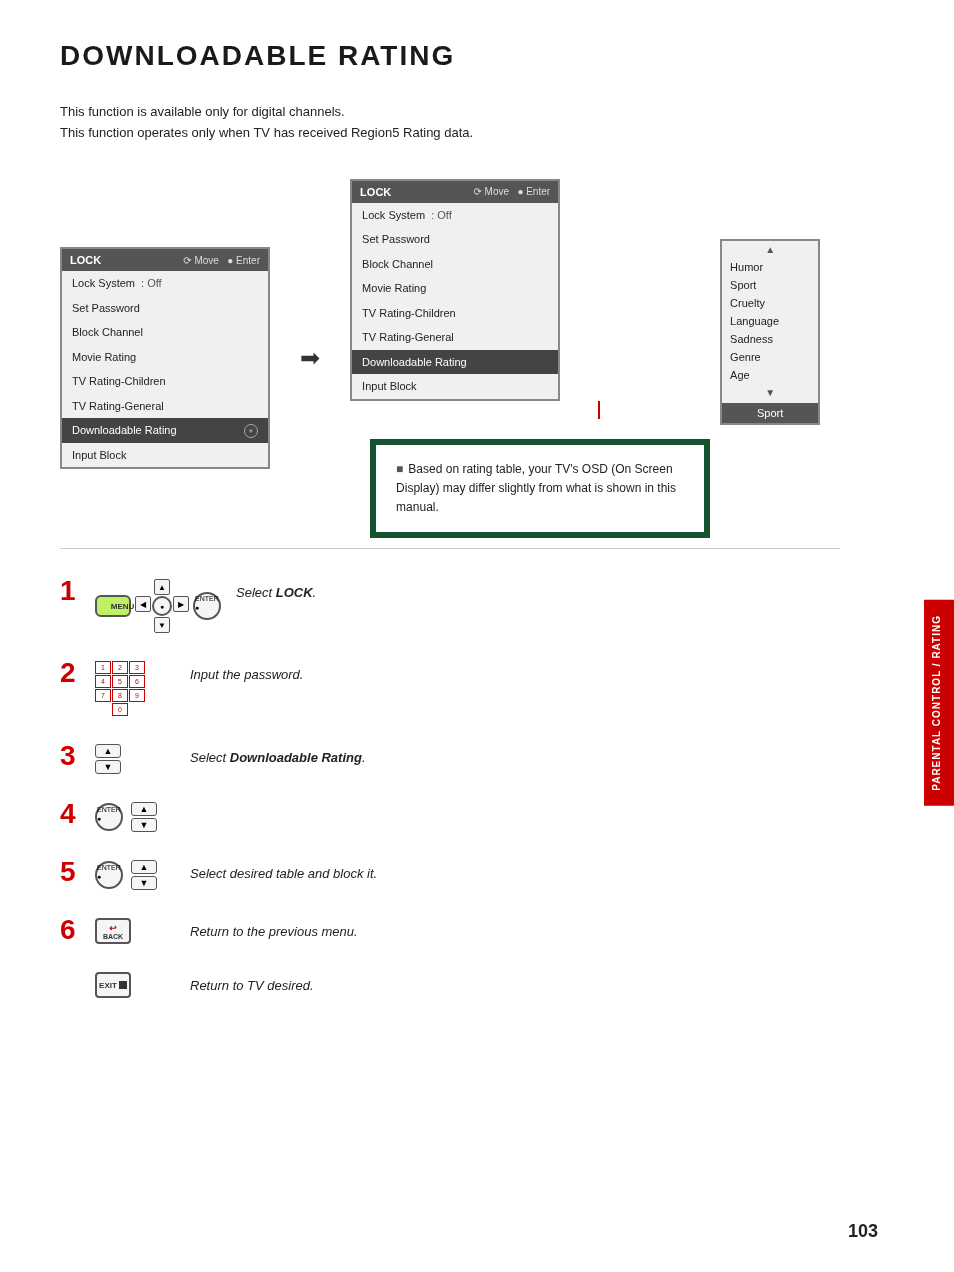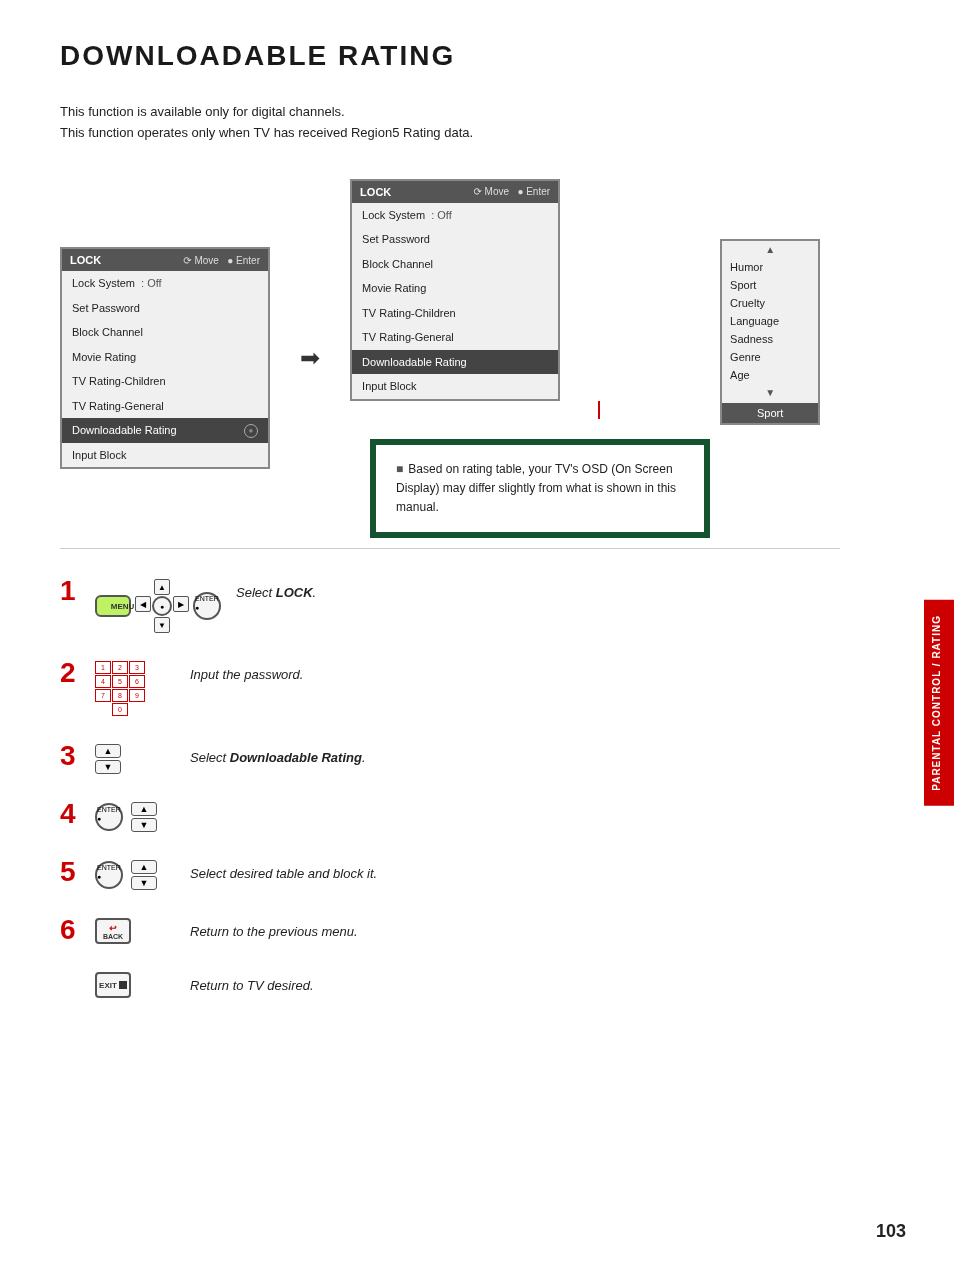--- a/index.html
+++ b/index.html
@@ -343,21 +343,21 @@
       font-weight: bold;
       letter-spacing: 1px;
       padding: 15px 7px;
       text-align: center;
     }
 
     
     .page-number {
       position: absolute;
       bottom: 30px;
-      right: 48px;
+      right: 76px;
       font-size: 18px;
       font-weight: bold;
       color: #222;
     }
 
     .screenshots-wrapper {
       display: flex;
       align-items: center;
       gap: 20px;
     }

